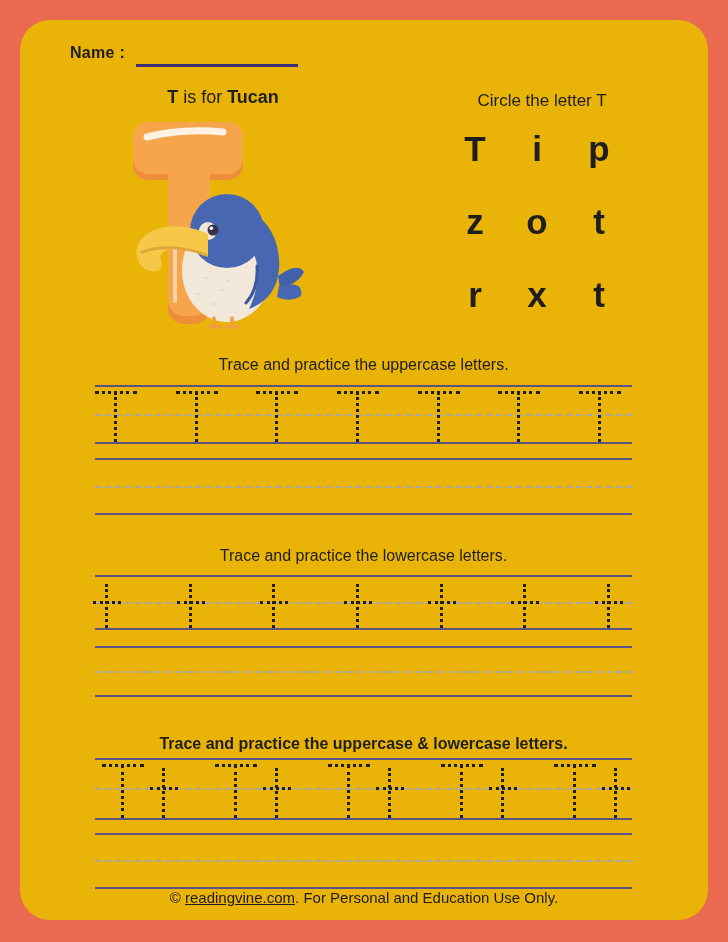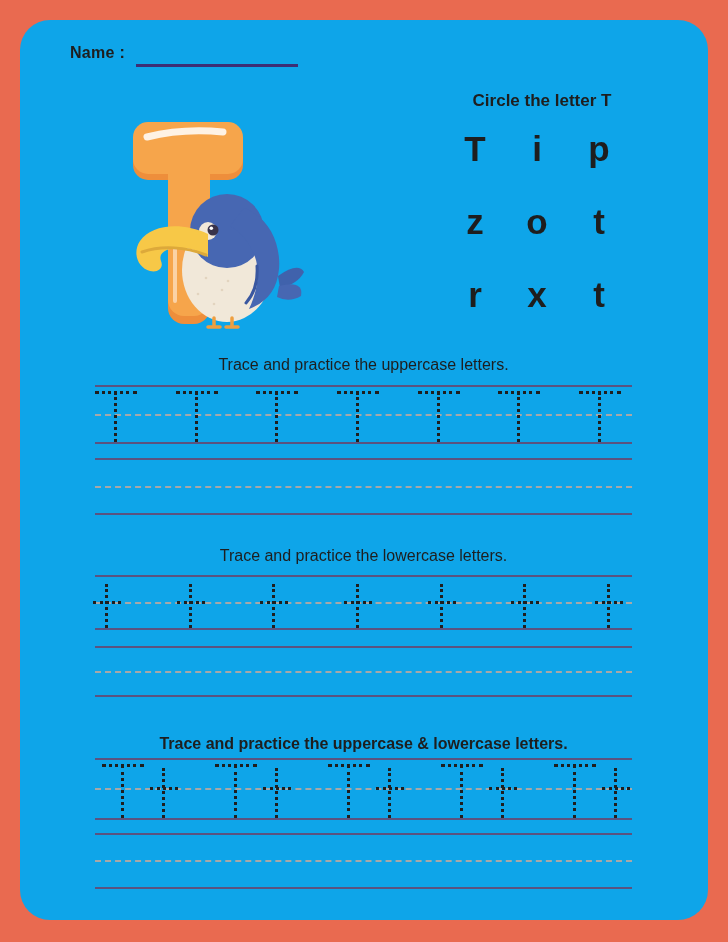--- a/index.html
+++ b/index.html
@@ -14,27 +14,27 @@
     --bird-blue:#4767B2;
     --bird-blue-dark:#4062AC;
     --beak-yellow:#F7C847;
     --beak-seam:#DDA93A;
     --belly-cream:#F1E8D9;
     --feet-orange:#EF9F3F;
   }
   html,body{margin:0;padding:0;}
   body{font-family:"Liberation Sans",sans-serif;color:var(--ink);}
   .canvas{position:relative;width:728px;height:942px;background:var(--coral);overflow:hidden;}
-  .page{position:absolute;left:20px;top:20px;width:688px;height:900px;background:#0ea5e9;border-radius:30px;}
+  .page{position:absolute;left:20px;top:20px;width:688px;height:900px;background:#eab308;border-radius:30px;}
 
   .name-label{position:absolute;left:50px;top:24px;font-size:16px;font-weight:bold;letter-spacing:.3px;}
   .name-line{position:absolute;left:116px;top:24px;width:162px;height:20px;border-bottom:3px solid var(--underline);}
 
   .left-title{position:absolute;left:103px;top:67px;width:200px;text-align:center;font-size:18px;}
-  .right-title{position:absolute;left:427px;top:71px;width:190px;text-align:center;font-size:17px;font-weight:bold;}
+  .right-title{position:absolute;left:427px;top:71px;width:190px;text-align:center;font-size:17px;font-weight:normal;}
 
   .illustration{position:absolute;left:108px;top:98px;width:177px;height:215px;}
 
   .circle-grid{position:absolute;left:424px;top:92px;width:186px;}
   .cg-row{display:flex;height:73px;}
   .cg-cell{width:62px;text-align:center;font-size:35px;font-weight:bold;line-height:73px;cursor:pointer;}
 
   .caption{position:absolute;left:75px;width:537px;text-align:center;font-size:16px;}
 
   .band{position:absolute;left:75px;width:537px;border-top:2px solid var(--line);border-bottom:2px solid var(--line);box-sizing:border-box;}
@@ -55,20 +55,21 @@
 </style>
 </head>
 <body>
 
 <div class="canvas">
   <div class="page">
 
     <span class="name-label">Name :</span>
     <span class="name-line"></span>
 
+    <div class="left-title"><b>T</b><span> is for </span><b>Tucan</b></div>
 
     <div class="right-title">Circle the letter T</div>
 
     <div class="illustration">
       <svg width="177" height="215" viewBox="0 0 177 215">
 
         <g>
           <rect x="5" y="10" width="110" height="52" rx="15" style="fill:var(--t-orange-dark)"></rect>
           <rect x="40" y="8" width="42" height="198" rx="16" style="fill:var(--t-orange-dark)"></rect>
           <rect x="40" y="4" width="42" height="194" rx="16" style="fill:var(--t-orange)"></rect>
@@ -179,15 +180,19 @@
               <span class="trace trace-T"></span>
               <span class="trace trace-t"></span>
             </span>
           </div>
         </div>
         <div class="band" style="top: 813px; height: 56px;">
           <i class="mid"></i>
         </div>
       </div>
 
+    <div class="footer">
+      <span>©</span>
+      <a>readingvine.com</a><span>. For Personal and Education Use Only.</span>
+    </div>
 
   </div>
 </div>
 
 </body></html>

